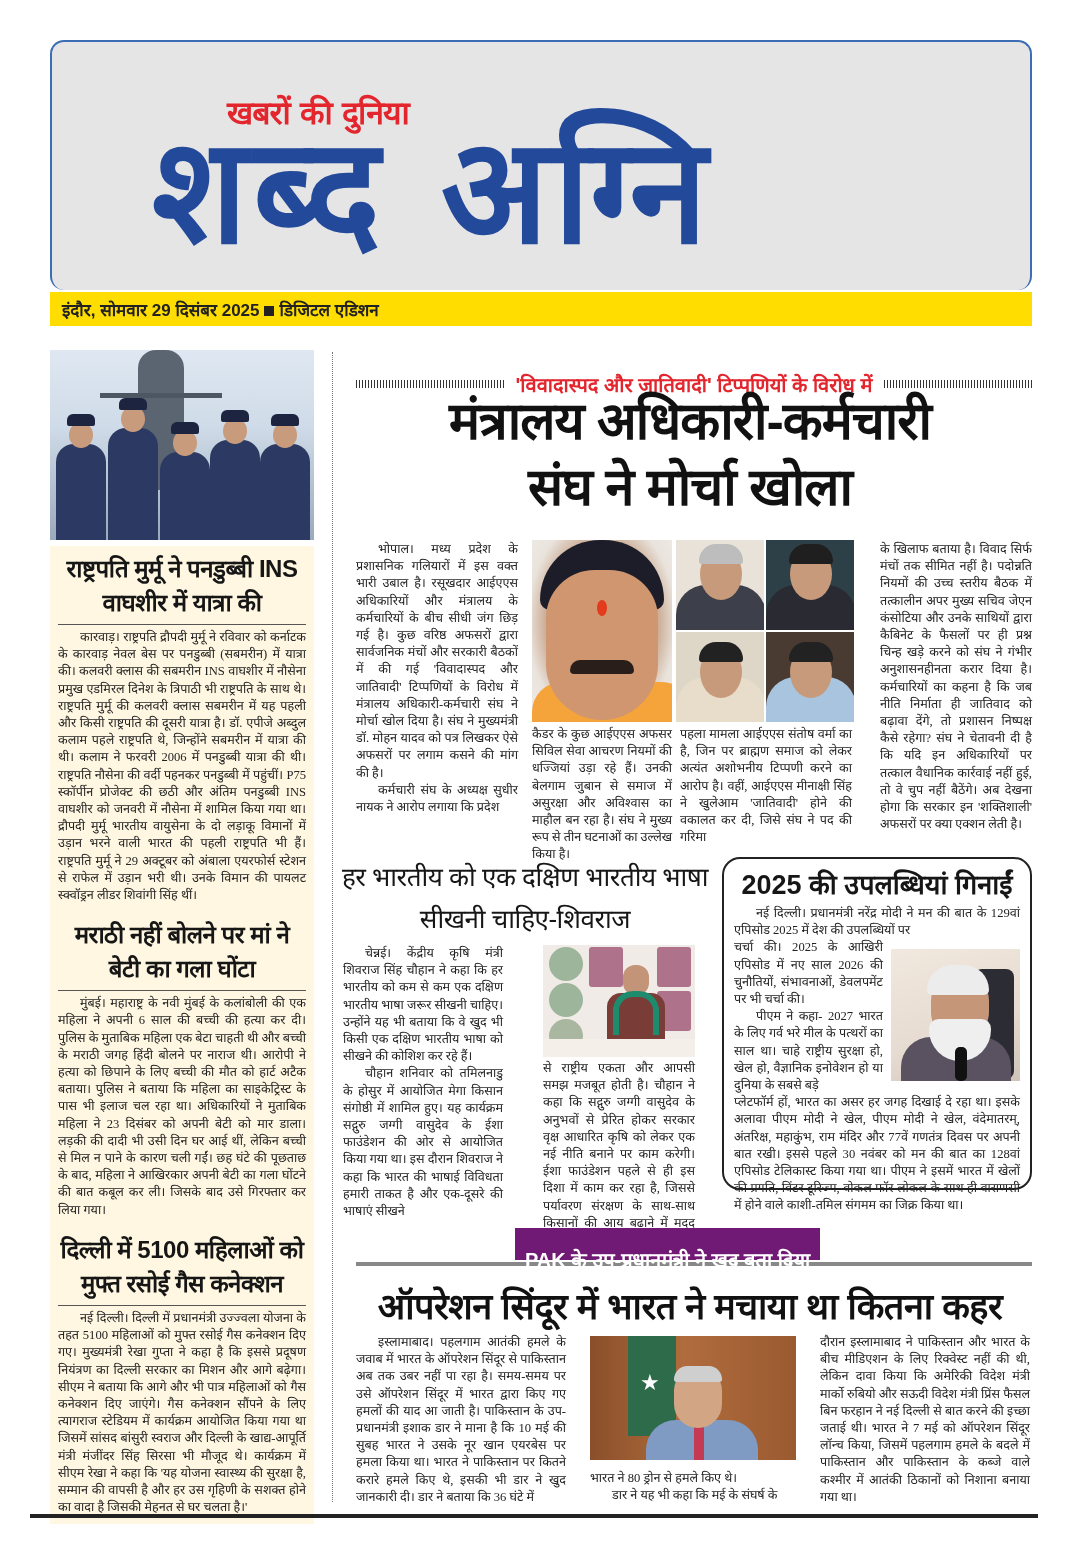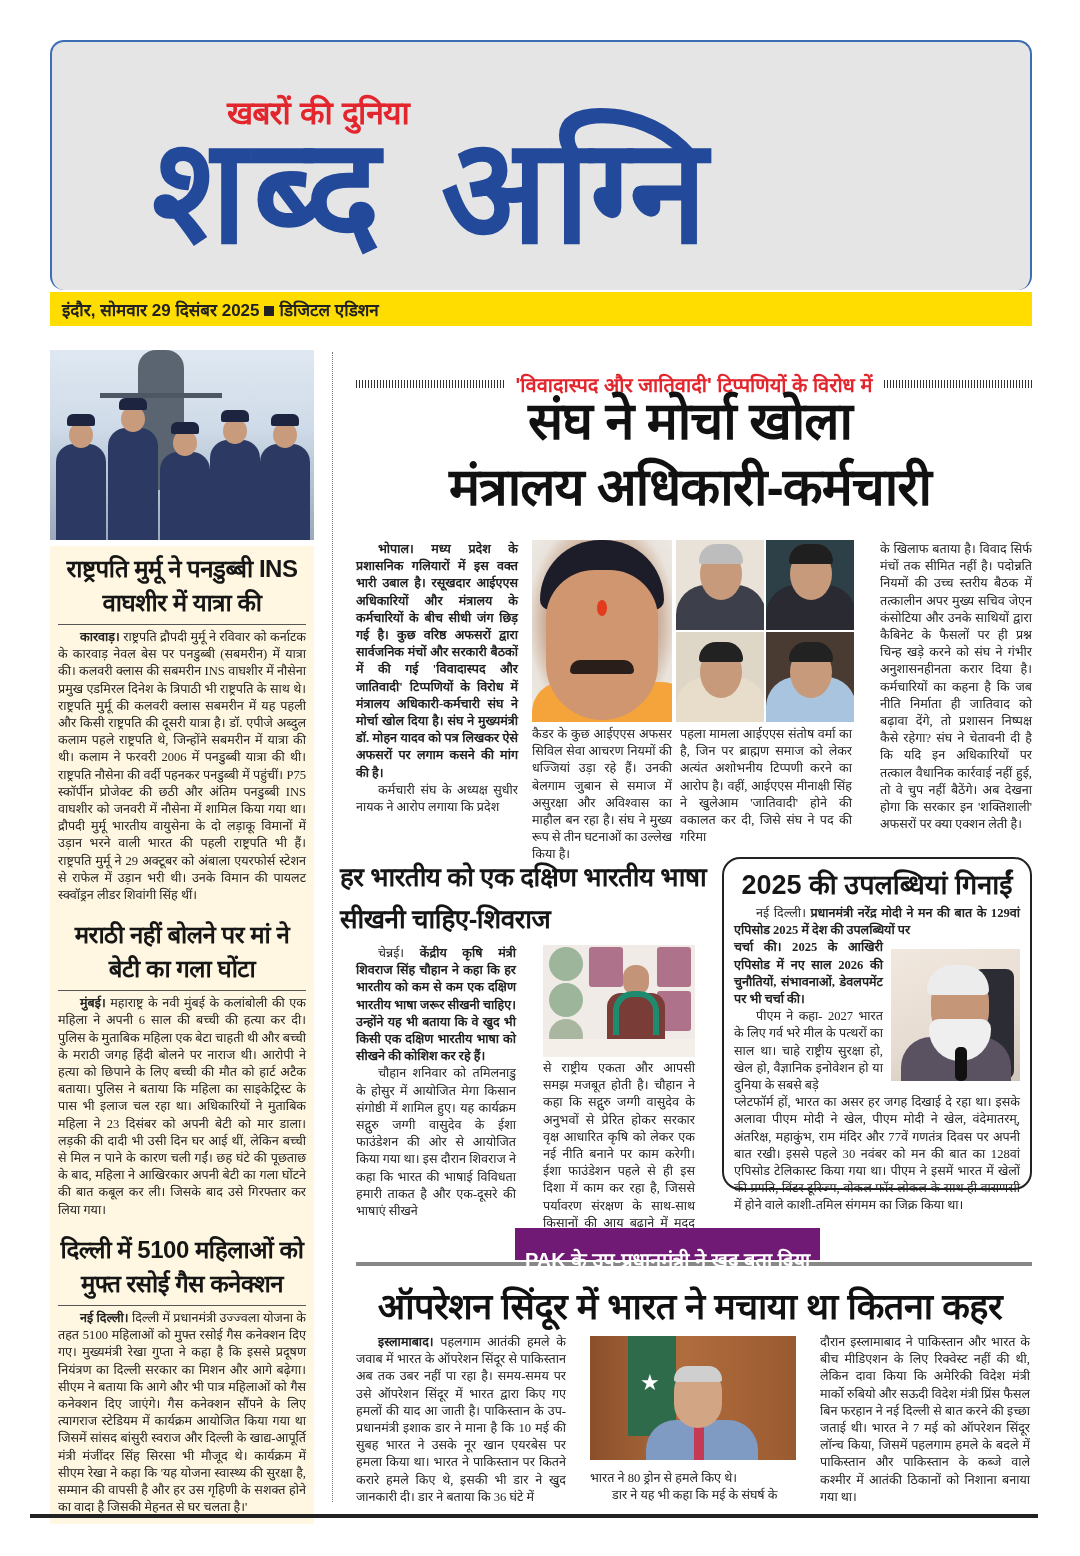--- a/index.html
+++ b/index.html
@@ -38,21 +38,21 @@
   .fin { position: absolute; left: 50px; top: 43px; width: 122px; height: 5px; background: #4d5663; }
   .sailor { position: absolute; bottom: 0; width: 50px; background: #2c3a63; border-radius: 18px 18px 0 0; }
   .sailor::before { content: ""; position: absolute; left: 13px; top: -22px; width: 24px; height: 26px; background: #c99b7d; border-radius: 50%; }
   .sailor::after { content: ""; position: absolute; left: 11px; top: -30px; width: 28px; height: 12px; background: #1c2440; border-radius: 6px 6px 2px 2px; }
 
   .lstory { background: #fff7e1; padding: 6px 8px 8px; }
   .lstory + .lstory { margin-top: 0; }
   .lhead { font-family: "Liberation Sans", sans-serif; font-weight: bold; font-size: 24px; line-height: 34px;
     text-align: center; color: #161616; border-bottom: 1px solid #555; padding-bottom: 4px; margin-bottom: 4px; letter-spacing: -0.5px; }
   .body { font-family: "Liberation Serif", serif; font-size: 12.6px; line-height: 17.2px; text-align: justify; color: #222; }
-  .body b { font-weight: bold; }
+  .body b { font-weight: normal; }
   .body p { text-indent: 22px; }
 
   .vdots { position: absolute; border-left: 1px dotted #777; }
 
   
   .kicker-row { position: absolute; left: 356px; top: 356px; width: 676px; height: 24px; display: flex; align-items: center; gap: 12px; margin-top: 16px; }
   .hatch { flex: 1; height: 8px; background: repeating-linear-gradient(90deg, #333 0 1px, transparent 1px 3px); }
   .kicker { color: #e3262d; font-family: "Liberation Sans", sans-serif; font-weight: bold; font-size: 20px; white-space: nowrap; }
   .mainhead { position: absolute; left: 340px; top: 388px; width: 700px; text-align: center;
     font-family: "Liberation Sans", sans-serif; font-weight: bold; font-size: 52px; line-height: 66px; color: #111; letter-spacing: -1px; }
@@ -65,21 +65,21 @@
   .cm-must { position: absolute; left: 48px; top: 120px; width: 64px; height: 14px; background: #2a1e1a; border-radius: 10px 10px 4px 4px; }
   .cm-coat { position: absolute; left: 0; bottom: 0; width: 160px; height: 40px; background: #f5a33b; border-radius: 30px 30px 0 0; }
 
   .grid4 { display: grid; grid-template-columns: 1fr 1fr; grid-template-rows: 1fr 1fr; gap: 2px; background: #fff; }
   .g { position: relative; overflow: hidden; }
   .g .head { position: absolute; width: 42px; height: 52px; border-radius: 50%; background: #c69a7b; }
   .g .hair { position: absolute; width: 44px; height: 20px; border-radius: 22px 22px 4px 4px; }
   .g .torso { position: absolute; bottom: 0; width: 90px; height: 45px; border-radius: 30px 30px 0 0; }
 
   
-  .sub-head { position: absolute; font-family: "Liberation Sans", sans-serif; font-weight: bold; font-size: 26px; line-height: 42px; color: #161616; letter-spacing: -0.5px; }
+  .sub-head { position: absolute; font-family: "Liberation Sans", sans-serif; font-weight: normal; font-size: 26px; line-height: 42px; text-align: center; color: #161616; letter-spacing: -0.5px; }
   .photo-sh { background: #f1ebe7; }
   .sh-tile { position: absolute; width: 34px; height: 40px; background: #a25d7a; border-radius: 3px; opacity: 0.85; }
   .sh-circle { position: absolute; width: 34px; height: 34px; border-radius: 50%; background: #9cb59b; }
 
   
   .modibox { position: absolute; left: 722px; top: 857px; width: 310px; height: 333px; border: 2px solid #222; border-radius: 18px; padding: 6px 10px; }
   .modibox .bhead { font-family: "Liberation Sans", sans-serif; font-weight: bold; font-size: 27px; text-align: center; line-height: 40px; color: #161616; }
   .photo-pm { background: linear-gradient(160deg, #f1e8df 0%, #e6dbd0 60%, #cfc4b8 100%); }
   .pm-chair { position: absolute; right: 6px; top: 20px; width: 40px; height: 110px; background: #2c2c34; border-radius: 8px; }
   .pm-hair { position: absolute; left: 36px; top: 16px; width: 62px; height: 30px; background: #ececec; border-radius: 30px 30px 6px 6px; }
@@ -152,22 +152,22 @@
 </div>
 
 <div class="vdots" style="left:332px;top:352px;height:1150px"></div>
 
 <div class="kicker-row">
   <div class="hatch"></div>
   <div class="kicker">'विवादास्पद और जातिवादी' टिप्पणियों के विरोध में</div>
   <div class="hatch"></div>
 </div>
 <div class="mainhead">
+  <div>मंत्रालय अधिकारी-कर्मचारी</div>
   <div>संघ ने मोर्चा खोला</div>
-  <div>मंत्रालय अधिकारी-कर्मचारी</div>
 </div>
 
 <div class="col body" style="left:356px;top:541px;width:162px">
   <p><b>भोपाल।</b><b> मध्य प्रदेश के प्रशासनिक गलियारों में इस वक्त भारी उबाल है। रसूखदार आईएएस अधिकारियों और मंत्रालय के कर्मचारियों के बीच सीधी जंग छिड़ गई है। कुछ वरिष्ठ अफसरों द्वारा सार्वजनिक मंचों और सरकारी बैठकों में की गई 'विवादास्पद और जातिवादी' टिप्पणियों के विरोध में मंत्रालय अधिकारी-कर्मचारी संघ ने मोर्चा खोल दिया है। संघ ने मुख्यमंत्री डॉ. मोहन यादव को पत्र लिखकर ऐसे अफसरों पर लगाम कसने की मांग की है।</b></p>
   <p>कर्मचारी संघ के अध्यक्ष सुधीर नायक ने आरोप लगाया कि प्रदेश</p>
 </div>
 
 <div class="col photo photo-cm" style="left:532px;top:540px;width:140px;height:182px">
   <div class="cm-coat"></div>
   <div class="cm-hair" style="left:8px"></div>
@@ -204,21 +204,21 @@
 </div>
 <div class="col body" style="left:680px;top:726px;width:172px">
   <p style="text-indent:0">पहला मामला आईएएस संतोष वर्मा का है, जिन पर ब्राह्मण समाज को लेकर अत्यंत अशोभनीय टिप्पणी करने का आरोप है। वहीं, आईएएस मीनाक्षी सिंह ने खुलेआम 'जातिवादी' होने की वकालत कर दी, जिसे संघ ने पद की गरिमा</p>
 </div>
 <div class="col body" style="left:880px;top:541px;width:152px">
   <p style="text-indent:0">के खिलाफ बताया है। विवाद सिर्फ मंचों तक सीमित नहीं है। पदोन्नति नियमों की उच्च स्तरीय बैठक में तत्कालीन अपर मुख्य सचिव जेएन कंसोटिया और उनके साथियों द्वारा कैबिनेट के फैसलों पर ही प्रश्न चिन्ह खड़े करने को संघ ने गंभीर अनुशासनहीनता करार दिया है। कर्मचारियों का कहना है कि जब नीति निर्माता ही जातिवाद को बढ़ावा देंगे, तो प्रशासन निष्पक्ष कैसे रहेगा? संघ ने चेतावनी दी है कि यदि इन अधिकारियों पर तत्काल वैधानिक कार्रवाई नहीं हुई, तो वे चुप नहीं बैठेंगे। अब देखना होगा कि सरकार इन 'शक्तिशाली' अफसरों पर क्या एक्शन लेती है।</p>
 </div>
 
 <div class="sub-head" style="left:340px;top:856px;width:370px">हर भारतीय को एक दक्षिण भारतीय भाषा सीखनी चाहिए-शिवराज</div>
 
-<div class="col body" style="left:356px;top:945px;width:160px">
+<div class="col body" style="left:343px;top:945px;width:160px">
   <p><span>चेन्नई।</span><b> केंद्रीय कृषि मंत्री शिवराज सिंह चौहान ने कहा कि हर भारतीय को कम से कम एक दक्षिण भारतीय भाषा जरूर सीखनी चाहिए। उन्होंने यह भी बताया कि वे खुद भी किसी एक दक्षिण भारतीय भाषा को सीखने की कोशिश कर रहे हैं।</b></p>
   <p>चौहान शनिवार को तमिलनाडु के होसुर में आयोजित मेगा किसान संगोष्ठी में शामिल हुए। यह कार्यक्रम सद्गुरु जग्गी वासुदेव के ईशा फाउंडेशन की ओर से आयोजित किया गया था। इस दौरान शिवराज ने कहा कि भारत की भाषाई विविधता हमारी ताकत है और एक-दूसरे की भाषाएं सीखने</p>
 </div>
 <div class="col photo photo-sh" style="left:543px;top:945px;width:152px;height:112px">
   <div class="sh-circle" style="left:6px;top:2px"></div>
   <div class="sh-circle" style="left:6px;top:38px"></div>
   <div class="sh-circle" style="left:6px;top:74px;background:#a9b7a0"></div>
   <div class="sh-tile" style="left:46px;top:2px"></div>
   <div class="sh-tile" style="left:114px;top:2px"></div>
   <div class="sh-tile" style="left:114px;top:46px"></div>

